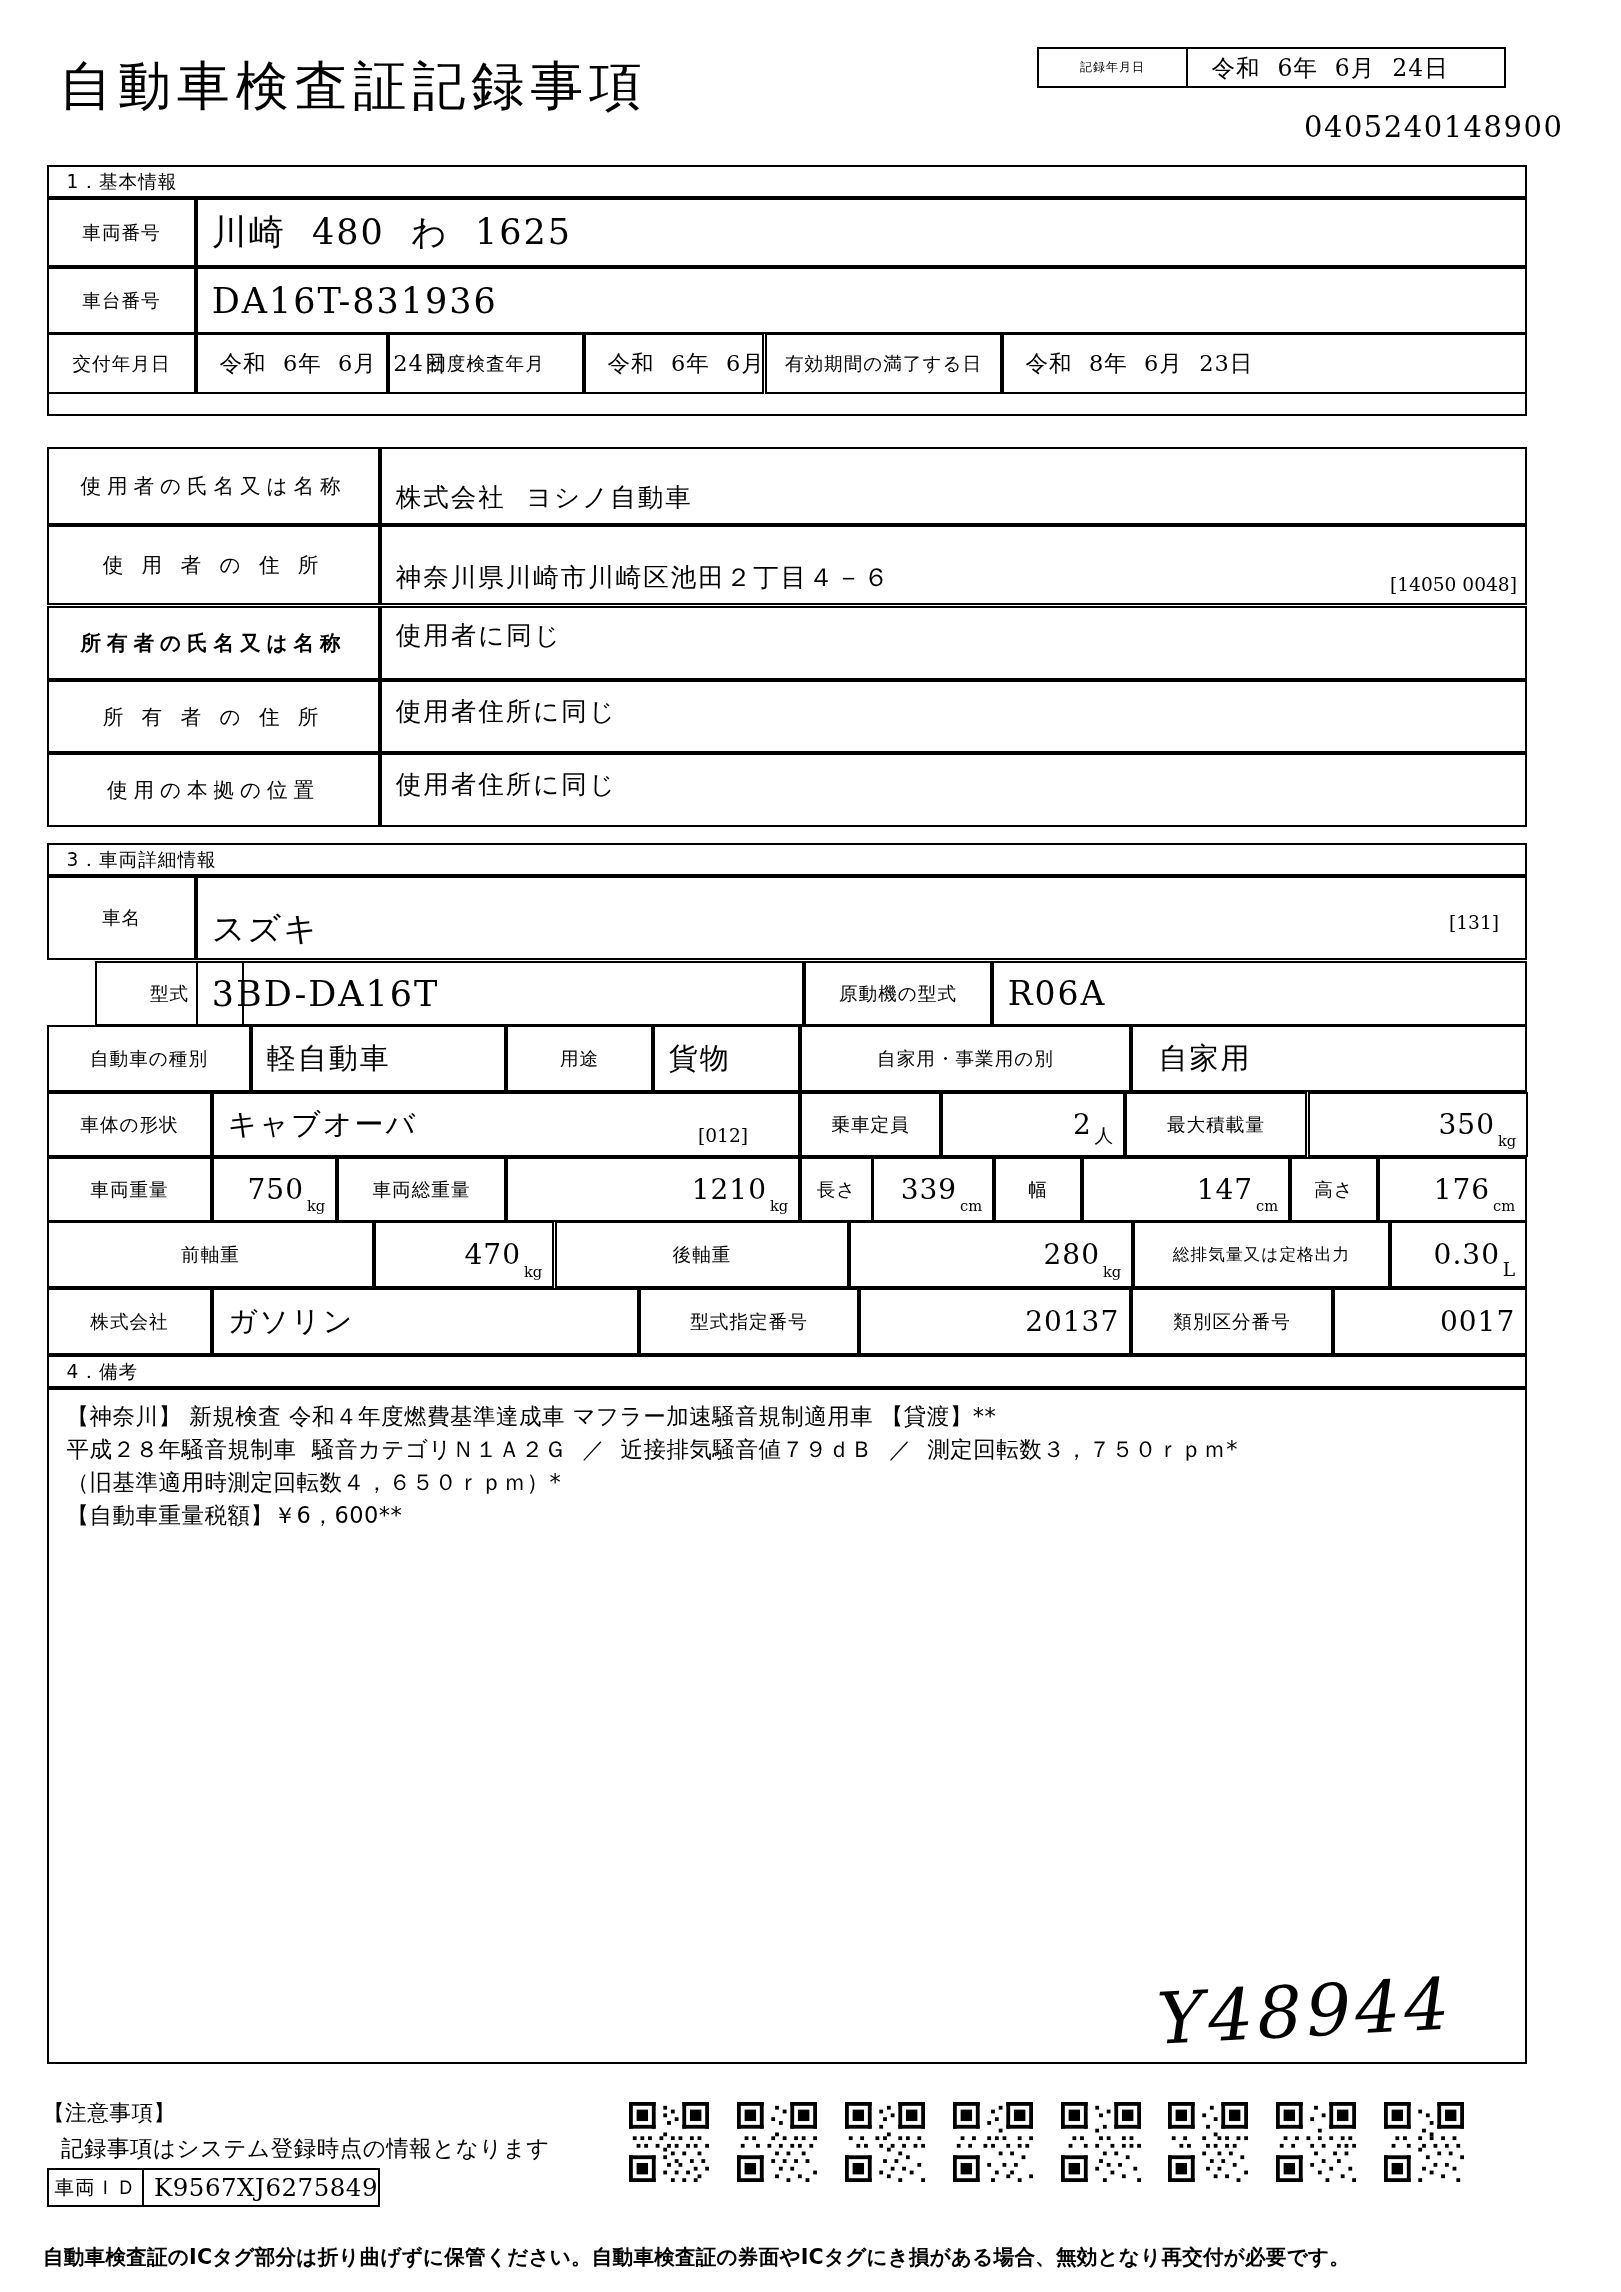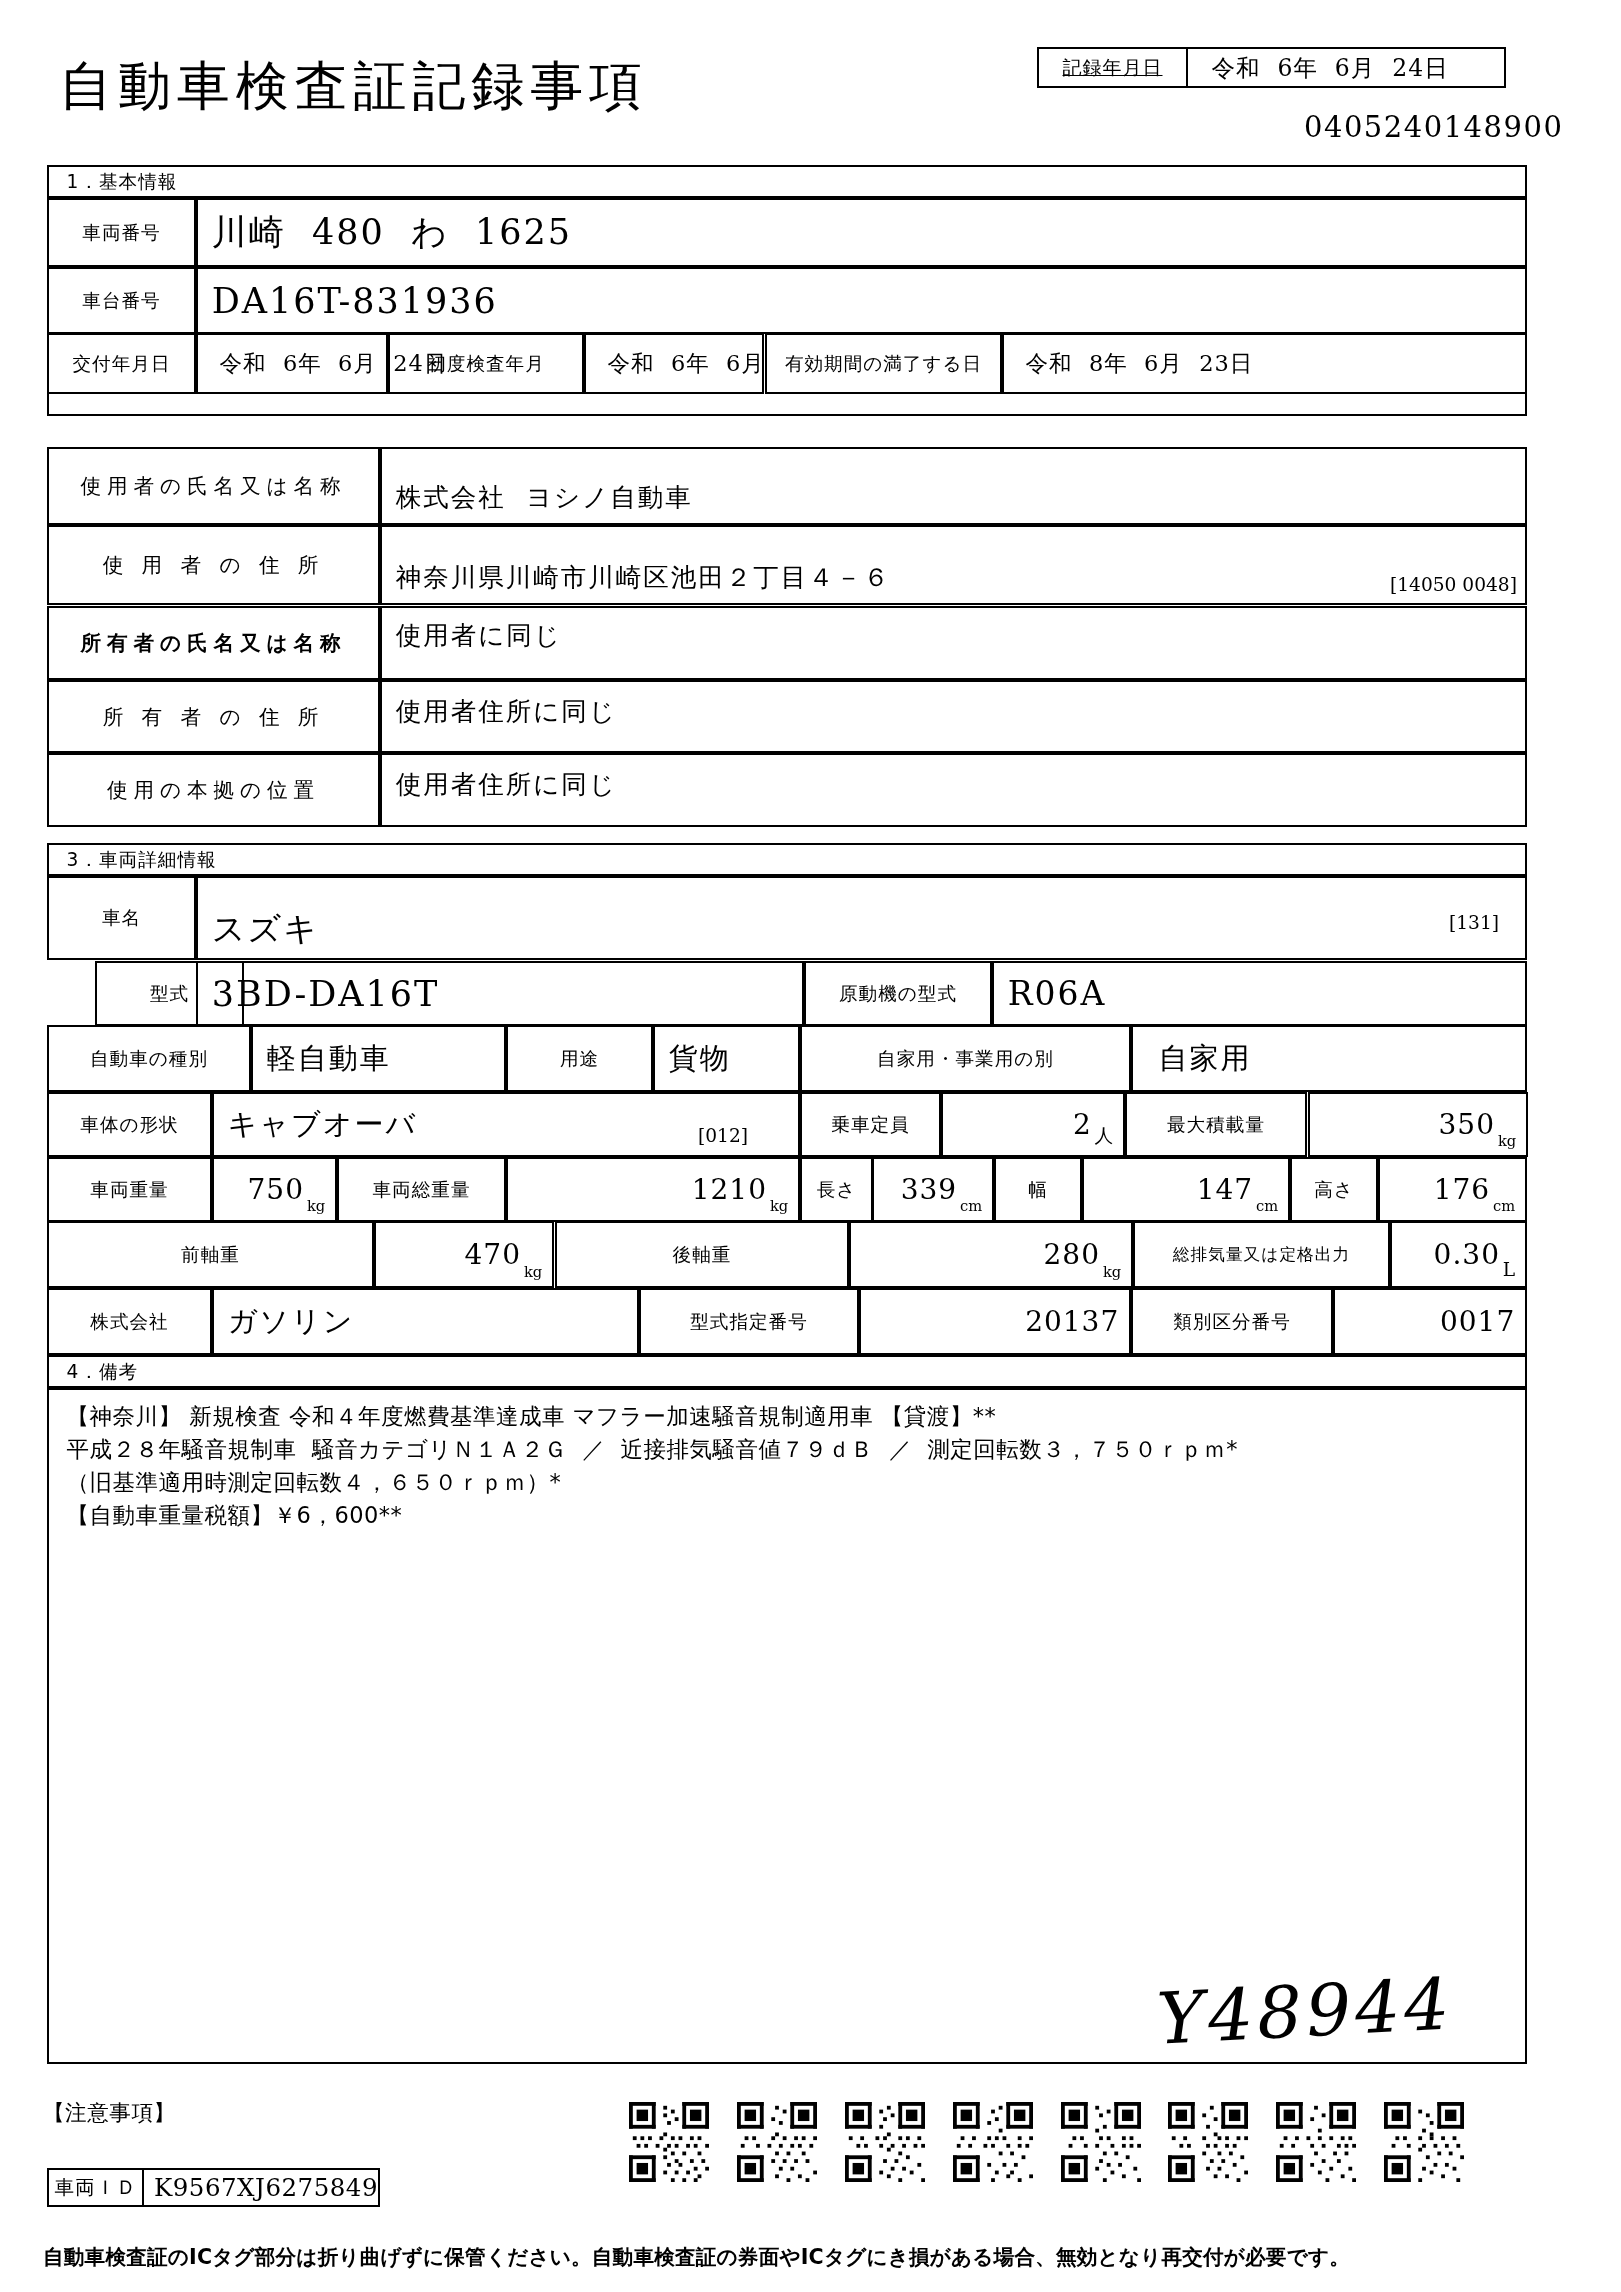--- a/index.html
+++ b/index.html
@@ -27,24 +27,23 @@
     position: absolute;
     left: 1037px; top: 47px;
     height: 41px;
     display: flex;
     border: 2.9px solid #000;
     box-sizing: border-box;
   }
   .rec-date-label {
     width: 147px;
     display: flex; align-items: center; justify-content: center;
-    font-size: 19px;
+    font-size: 12px;
     border-right: 2.9px solid #000;
     letter-spacing: 1px;
-    text-decoration: underline;
   }
   .rec-date-value {
     width: 292px;
     display: flex; align-items: center;
     padding-left: 23.5px;
     font-size: 23.5px;
     font-family: "DejaVu Serif", "Liberation Serif", serif;
     letter-spacing: 1px;
     white-space: pre;
   }
@@ -346,20 +345,21 @@
 
   <div class="remarks-body" style="left:47px; top:1388px; width:1480px; height:676px;">
     <div class="remarks-text">【神奈川】 新規検査 令和４年度燃費基準達成車 マフラー加速騒音規制適用車 【貸渡】**
 平成２８年騒音規制車  騒音カテゴリＮ１Ａ２Ｇ  ／  近接排気騒音値７９ｄＢ  ／  測定回転数３，７５０ｒｐｍ*
 （旧基準適用時測定回転数４，６５０ｒｐｍ）*
 【自動車重量税額】￥6，600**</div>
   </div>
   <div class="handwrite">Y48944</div>
 
   <div class="note-title">【注意事項】</div>
+  <div class="note-text">記録事項はシステム登録時点の情報となります</div>
 
   <div class="vid-box">
     <div class="vid-label">車両ＩＤ</div>
     <div class="vid-value">K9567XJ6275849</div>
   </div>
 
   <svg class="qr" style="left:629px;" viewBox="0 0 21 21">
       <rect width="21" height="21" fill="#fff"></rect>
       <g fill="#000">
         <rect x="0" y="0" width="7" height="1"></rect>

